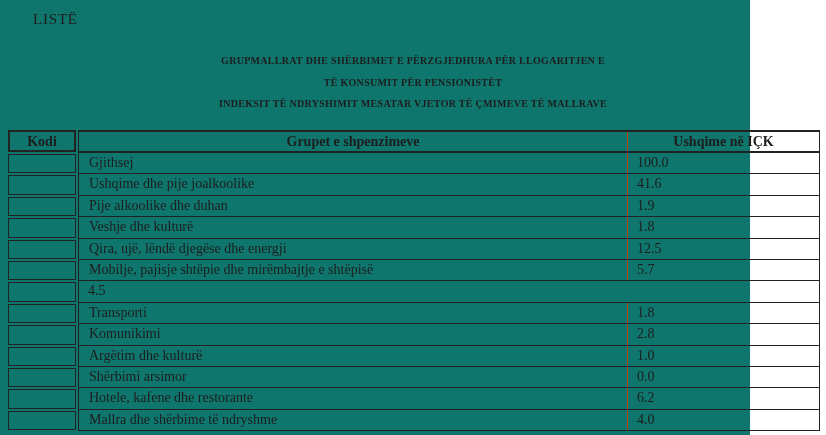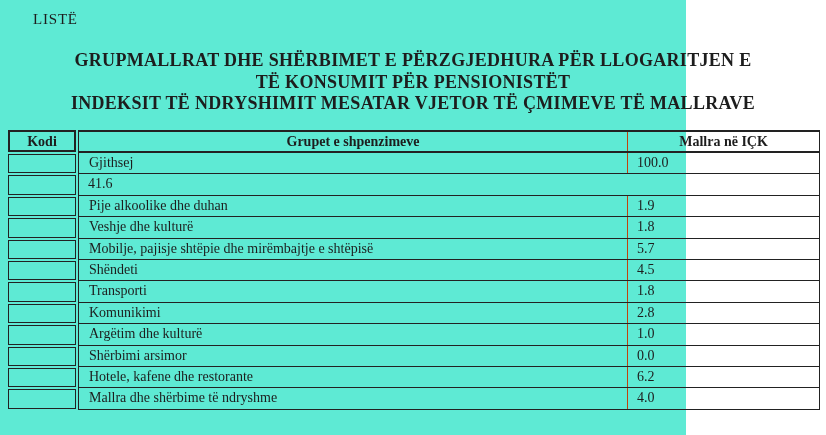--- a/index.html
+++ b/index.html
@@ -7,39 +7,39 @@
     padding: 0;
     width: 826px;
     height: 435px;
     background: #ffffff;
     overflow: hidden;
     font-family: "Liberation Serif", serif;
     color: #1d1d1d;
   }
   .page {
     position: relative;
-    width: 686px;
+    width: 750px;
     height: 435px;
-    background: #5eead4;
+    background: #0f766e;
   }
   .doc-label {
     position: absolute;
     left: 33px;
     top: 11px;
     font-size: 15px;
     letter-spacing: 0.8px;
   }
   .doc-title {
     position: absolute;
     top: 50px;
     left: 0;
     width: 826px;
     text-align: center;
     font-weight: bold;
-    font-size: 18px;
+    font-size: 10px;
     line-height: 21.5px;
     letter-spacing: 0.3px;
   }
   .wtable {
     position: absolute;
     left: 8px;
     top: 130px;
     width: 812px;
   }
   .trow {
@@ -110,68 +110,75 @@
     <div>TË KONSUMIT PËR PENSIONISTËT</div>
     <div>INDEKSIT TË NDRYSHIMIT MESATAR VJETOR TË ÇMIMEVE TË MALLRAVE</div>
   </div>
 
   <div class="wtable">
 
     <div class="trow header">
       <div class="cell-kodi">Kodi</div>
       <div class="cell-main">
         <div class="cell-group">Grupet e shpenzimeve</div>
-        <div class="cell-value">Mallra në IÇK</div>
+        <div class="cell-value">Ushqime në IÇK</div>
       </div>
     </div>
 
     <div class="trow">
       <div class="cell-kodi"></div>
       <div class="cell-main">
         <div class="cell-group">Gjithsej</div>
         <div class="cell-value">100.0</div>
       </div>
     </div>
 
     <div class="trow">
       <div class="cell-kodi"></div>
       <div class="cell-main">
+        <div class="cell-group">Ushqime dhe pije joalkoolike</div>
         <div class="cell-value">41.6</div>
       </div>
     </div>
 
     <div class="trow">
       <div class="cell-kodi"></div>
       <div class="cell-main">
         <div class="cell-group">Pije alkoolike dhe duhan</div>
         <div class="cell-value">1.9</div>
       </div>
     </div>
 
     <div class="trow">
       <div class="cell-kodi"></div>
       <div class="cell-main">
         <div class="cell-group">Veshje dhe kulturë</div>
         <div class="cell-value">1.8</div>
       </div>
     </div>
 
+    <div class="trow">
+      <div class="cell-kodi"></div>
+      <div class="cell-main">
+        <div class="cell-group">Qira, ujë, lëndë djegëse dhe energji</div>
+        <div class="cell-value">12.5</div>
+      </div>
+    </div>
 
     <div class="trow">
       <div class="cell-kodi"></div>
       <div class="cell-main">
         <div class="cell-group">Mobilje, pajisje shtëpie dhe mirëmbajtje e shtëpisë</div>
         <div class="cell-value">5.7</div>
       </div>
     </div>
 
     <div class="trow">
       <div class="cell-kodi"></div>
       <div class="cell-main">
-        <div class="cell-group">Shëndeti</div>
         <div class="cell-value">4.5</div>
       </div>
     </div>
 
     <div class="trow">
       <div class="cell-kodi"></div>
       <div class="cell-main">
         <div class="cell-group">Transporti</div>
         <div class="cell-value">1.8</div>
       </div>

